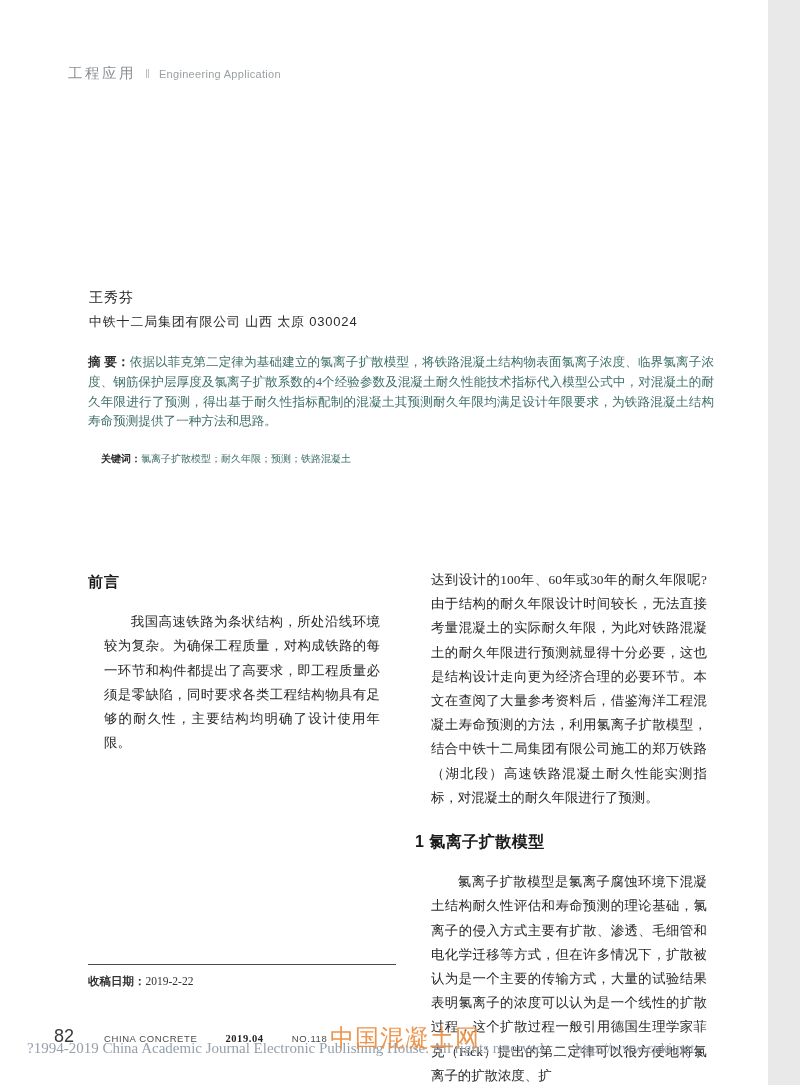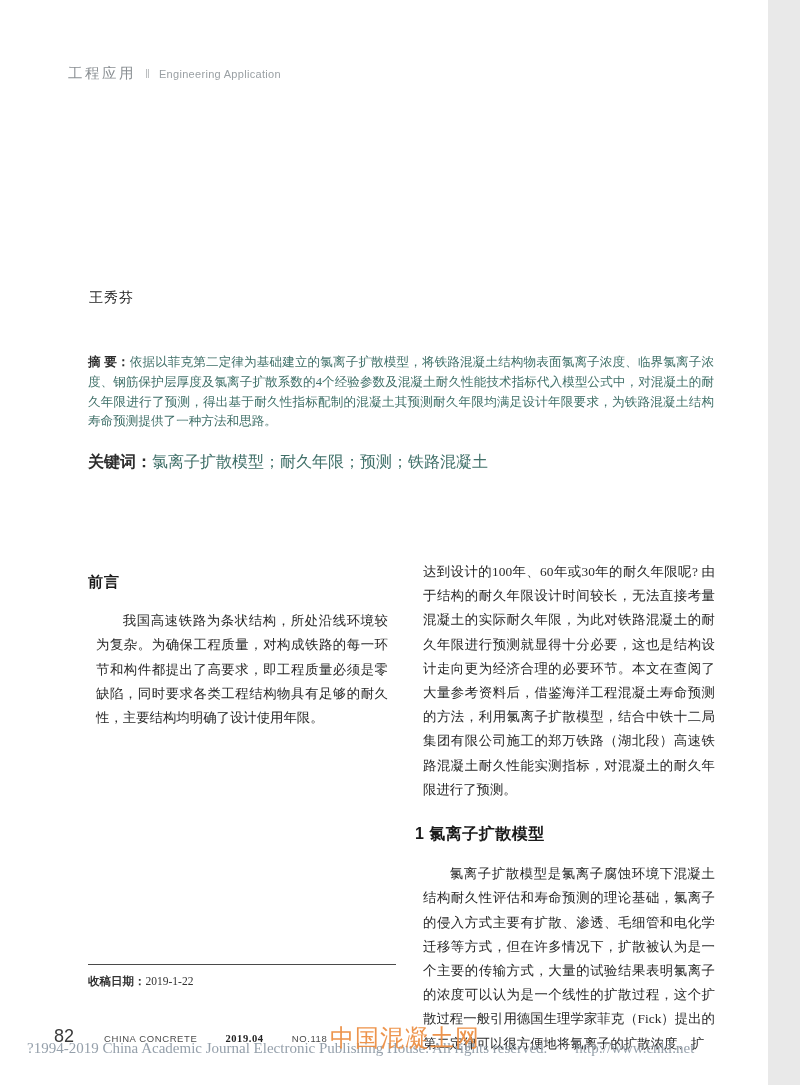--- a/index.html
+++ b/index.html
@@ -26,31 +26,31 @@
   .affiliation{position:absolute;left:89px;top:313px;font-size:13px;color:#2b2b2b;letter-spacing:0.8px;}
   
   .abstract{
     position:absolute;left:88px;top:353px;width:626px;
     font-family:"Liberation Serif","DejaVu Serif",serif;
     font-size:12.6px;line-height:19.8px;text-align:justify;
     color:#3f6f68;
   }
   .abstract .label{font-weight:bold;color:#2c2c2c;font-family:"Liberation Sans",sans-serif;}
   .keywords{
-    position:absolute;left:88px;top:452px;width:626px;
+    position:absolute;left:101px;top:452px;width:626px;
     font-family:"Liberation Serif","DejaVu Serif",serif;
-    font-size:16px;color:#3f6f68;
+    font-size:10px;color:#3f6f68;
   }
   .keywords .label{font-weight:bold;color:#2c2c2c;font-family:"Liberation Sans",sans-serif;}
   
   .col{width:308px;font-family:"Liberation Serif","DejaVu Serif",serif;
        font-size:13.4px;line-height:24.2px;text-align:justify;color:#282828;}
   .col-left{position:absolute;left:88px;top:570px;}
   .col-right{position:absolute;left:415px;top:552px;}
-  .col p{margin:8px;text-indent:2em;}
+  .col p{margin:16px;text-indent:2em;}
   .col p.no-indent{text-indent:0;}
   .h-preface{
     font-family:"Liberation Sans",sans-serif;
     font-size:15px;font-weight:bold;color:#1a1a1a;
     margin:0 0 15px 0;letter-spacing:1px;
   }
   .h-section{
     font-family:"Liberation Sans",sans-serif;
     font-size:16px;font-weight:bold;color:#1a1a1a;
     margin:20px 0 16px 0;letter-spacing:0.5px;
@@ -88,31 +88,32 @@
 <div class="page">
 
   <div class="header">
     <span class="cn">工程应用</span>
     <span class="sep">‖</span>
     <span class="en">Engineering Application</span>
   </div>
 
 
   <div class="author">王秀芬</div>
+  <div class="affiliation">中铁十二局集团有限公司  山西  太原  030024</div>
 
   <div class="abstract"><span class="label">摘  要：</span><span>依据以菲克第二定律为基础建立的氯离子扩散模型，将铁路混凝土结构物表面氯离子浓度、临界氯离子浓度、钢筋保护层厚度及氯离子扩散系数的4个经验参数及混凝土耐久性能技术指标代入模型公式中，对混凝土的耐久年限进行了预测，得出基于耐久性指标配制的混凝土其预测耐久年限均满足设计年限要求，为铁路混凝土结构寿命预测提供了一种方法和思路。</span></div>
 
   <div class="keywords"><span class="label">关键词：</span><span>氯离子扩散模型；耐久年限；预测；铁路混凝土</span></div>
 
   <div class="col col-left">
     <div class="h-preface">前言</div>
     <p>我国高速铁路为条状结构，所处沿线环境较为复杂。为确保工程质量，对构成铁路的每一环节和构件都提出了高要求，即工程质量必须是零缺陷，同时要求各类工程结构物具有足够的耐久性，主要结构均明确了设计使用年限。</p>
   </div>
 
-  <div class="footnote"><span class="label">收稿日期：</span><span>2019-1-22</span></div>
+  <div class="footnote"><span class="label">收稿日期：</span><span>2019-2-22</span></div>
 
   <div class="col col-right">
     <p class="no-indent">达到设计的100年、60年或30年的耐久年限呢? 由于结构的耐久年限设计时间较长，无法直接考量混凝土的实际耐久年限，为此对铁路混凝土的耐久年限进行预测就显得十分必要，这也是结构设计走向更为经济合理的必要环节。本文在查阅了大量参考资料后，借鉴海洋工程混凝土寿命预测的方法，利用氯离子扩散模型，结合中铁十二局集团有限公司施工的郑万铁路（湖北段）高速铁路混凝土耐久性能实测指标，对混凝土的耐久年限进行了预测。</p>
     <div class="h-section">1 氯离子扩散模型</div>
     <p>氯离子扩散模型是氯离子腐蚀环境下混凝土结构耐久性评估和寿命预测的理论基础，氯离子的侵入方式主要有扩散、渗透、毛细管和电化学迁移等方式，但在许多情况下，扩散被认为是一个主要的传输方式，大量的试验结果表明氯离子的浓度可以认为是一个线性的扩散过程，这个扩散过程一般引用德国生理学家菲克（Fick）提出的第二定律可以很方便地将氯离子的扩散浓度、扩</p>
   </div>
 
   <div class="page-number">82</div>
 
   <div class="journal-line">

